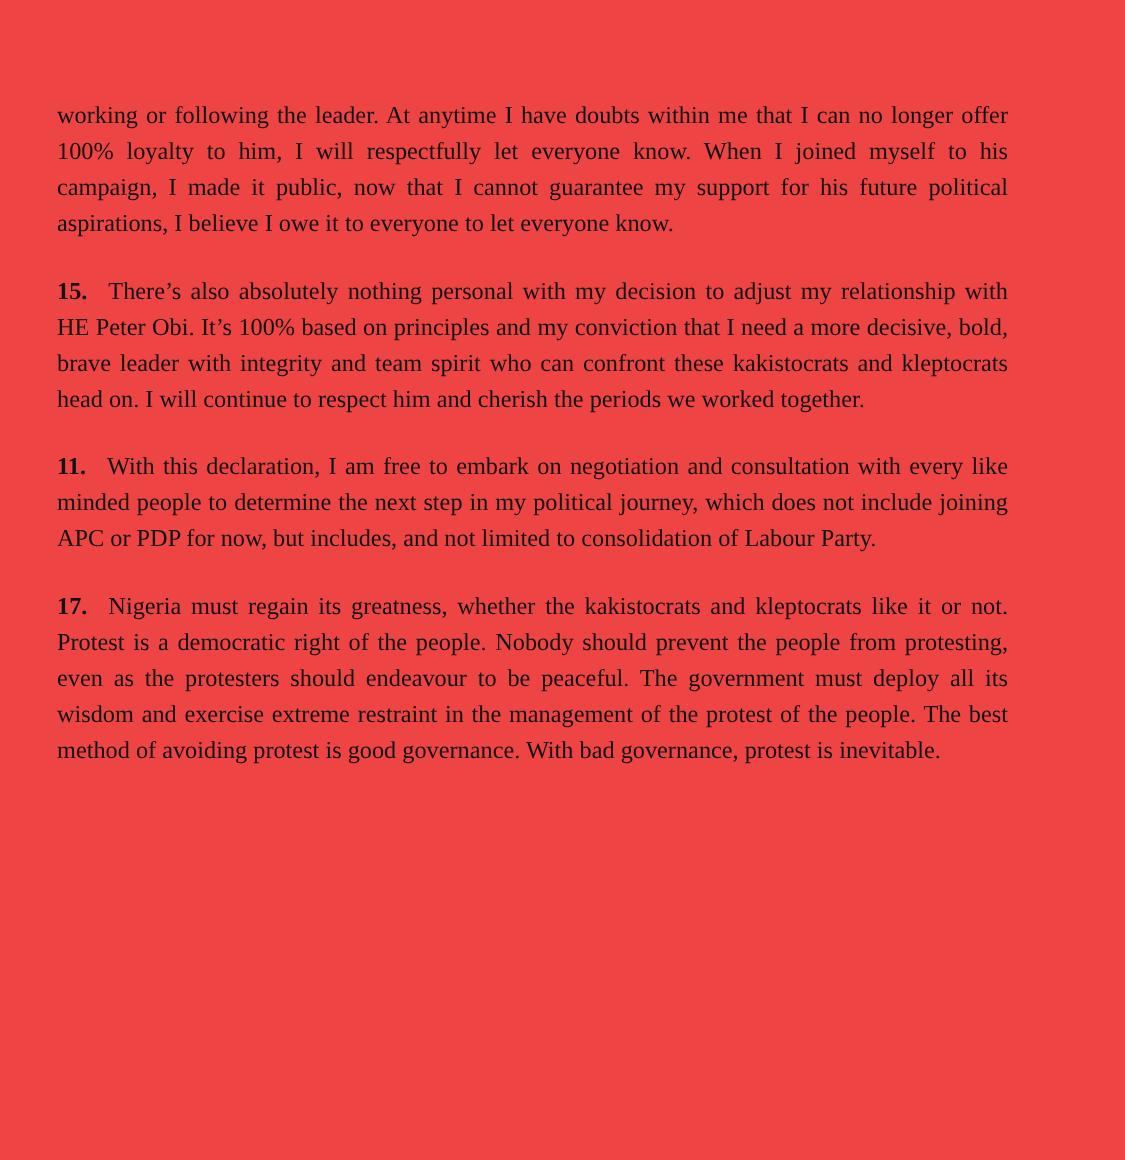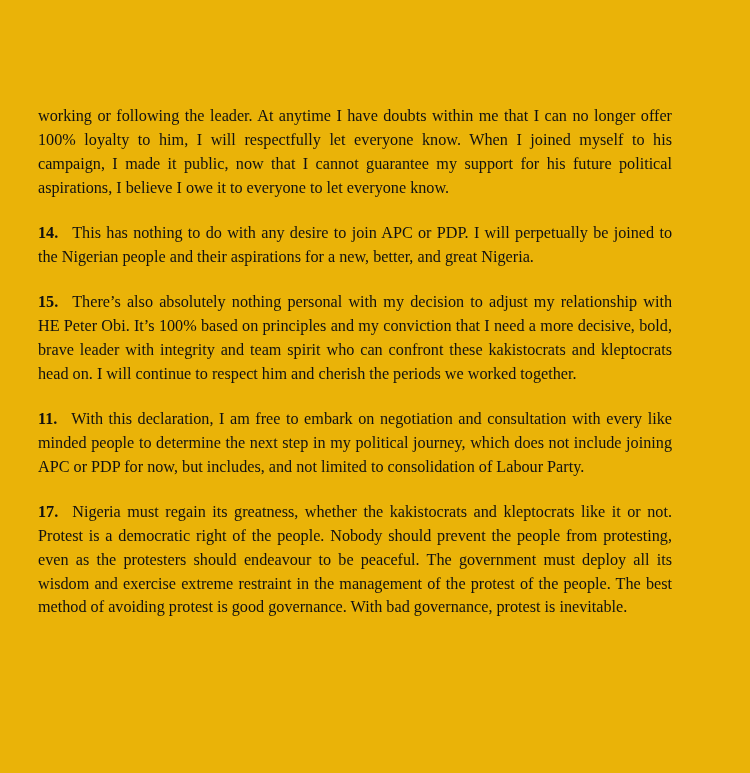--- a/index.html
+++ b/index.html
@@ -10,23 +10,23 @@
   body {
     width: 750px;
     height: 773px;
     font-family: "Liberation Serif", "DejaVu Serif", serif;
     color: #111111;
   }
   .page {
     position: relative;
     width: 750px;
     height: 773px;
-    background: #eab308;
+    background: #ef4444;
     box-sizing: border-box;
-    padding: 105px 78px 0 38px;
+    padding: 66px 78px 0 38px;
   }
   .doc-body {
     width: 634px;
   }
   .para {
     margin: 0 0 21px 0;
     font-size: 16.2px;
     line-height: 1.48;
     text-align: justify;
     text-justify: inter-word;
@@ -46,23 +46,20 @@
 </head>
 <body>
 
 <div class="page">
   <div class="doc-body">
 
     <p class="para">
       <span>working or following the leader. At anytime I have doubts within me that I can no longer offer 100% loyalty to him, I will respectfully let everyone know. When I joined myself to his campaign, I made it public, now that I cannot guarantee my support for his future political aspirations, I believe I owe it to everyone to let everyone know.</span>
     </p>
 
-    <p class="para">
-      <span class="num">14.</span><span class="num-gap"></span><span>This has nothing to do with any desire to join APC or PDP. I will perpetually be joined to the Nigerian people and their aspirations for a new, better, and great Nigeria.</span>
-    </p>
 
     <p class="para">
       <span class="num">15.</span><span class="num-gap"></span><span>There’s also absolutely nothing personal with my decision to adjust my relationship with HE Peter Obi. It’s 100% based on principles and my conviction that I need a more decisive, bold, brave leader with integrity and team spirit who can confront these kakistocrats and kleptocrats head on. I will continue to respect him and cherish the periods we worked together.</span>
     </p>
 
     <p class="para">
       <span class="num">11.</span><span class="num-gap"></span><span>With this declaration, I am free to embark on negotiation and consultation with every like minded people to determine the next step in my political journey, which does not include joining APC or PDP for now, but includes, and not limited to consolidation of Labour Party.</span>
     </p>
 
     <p class="para">

